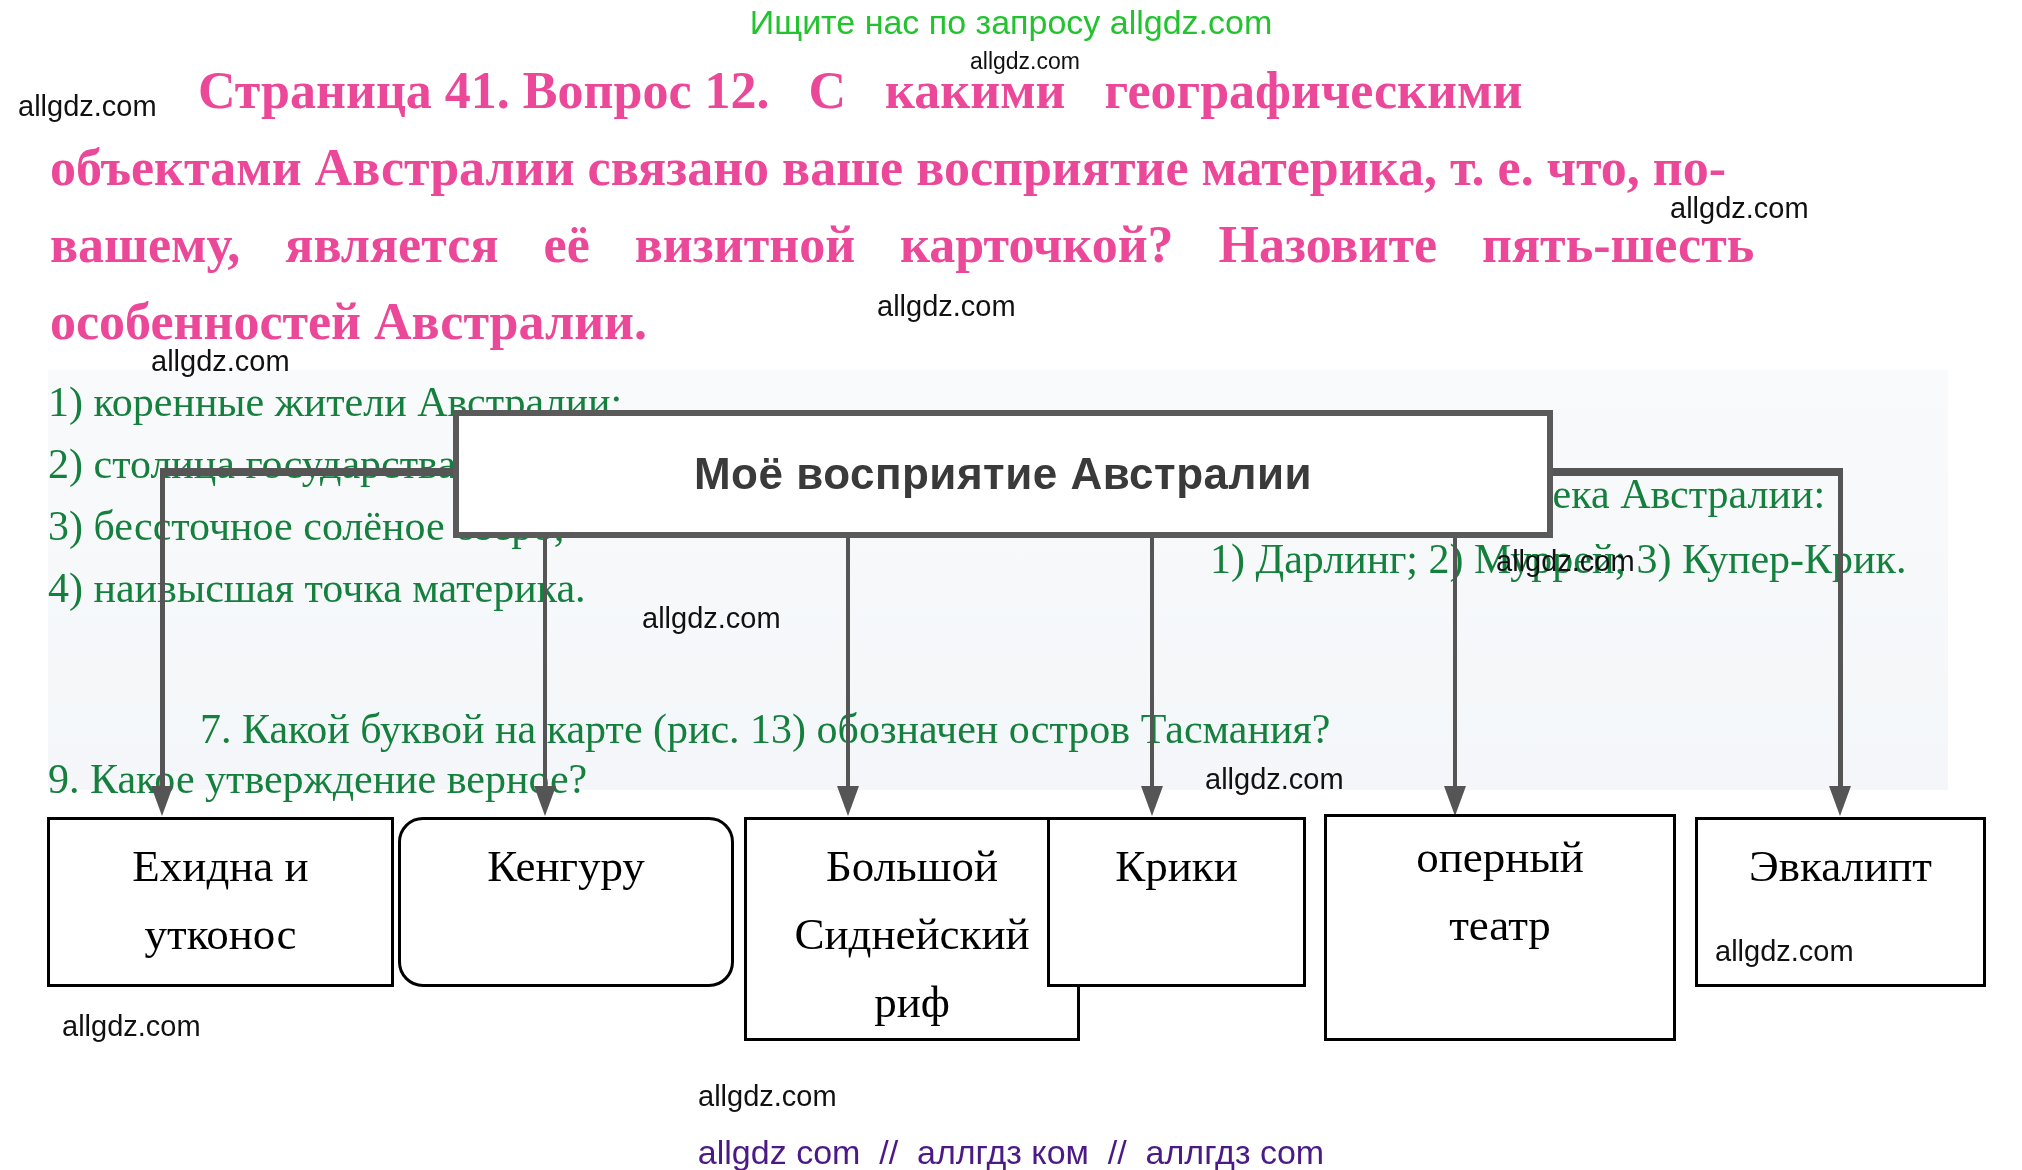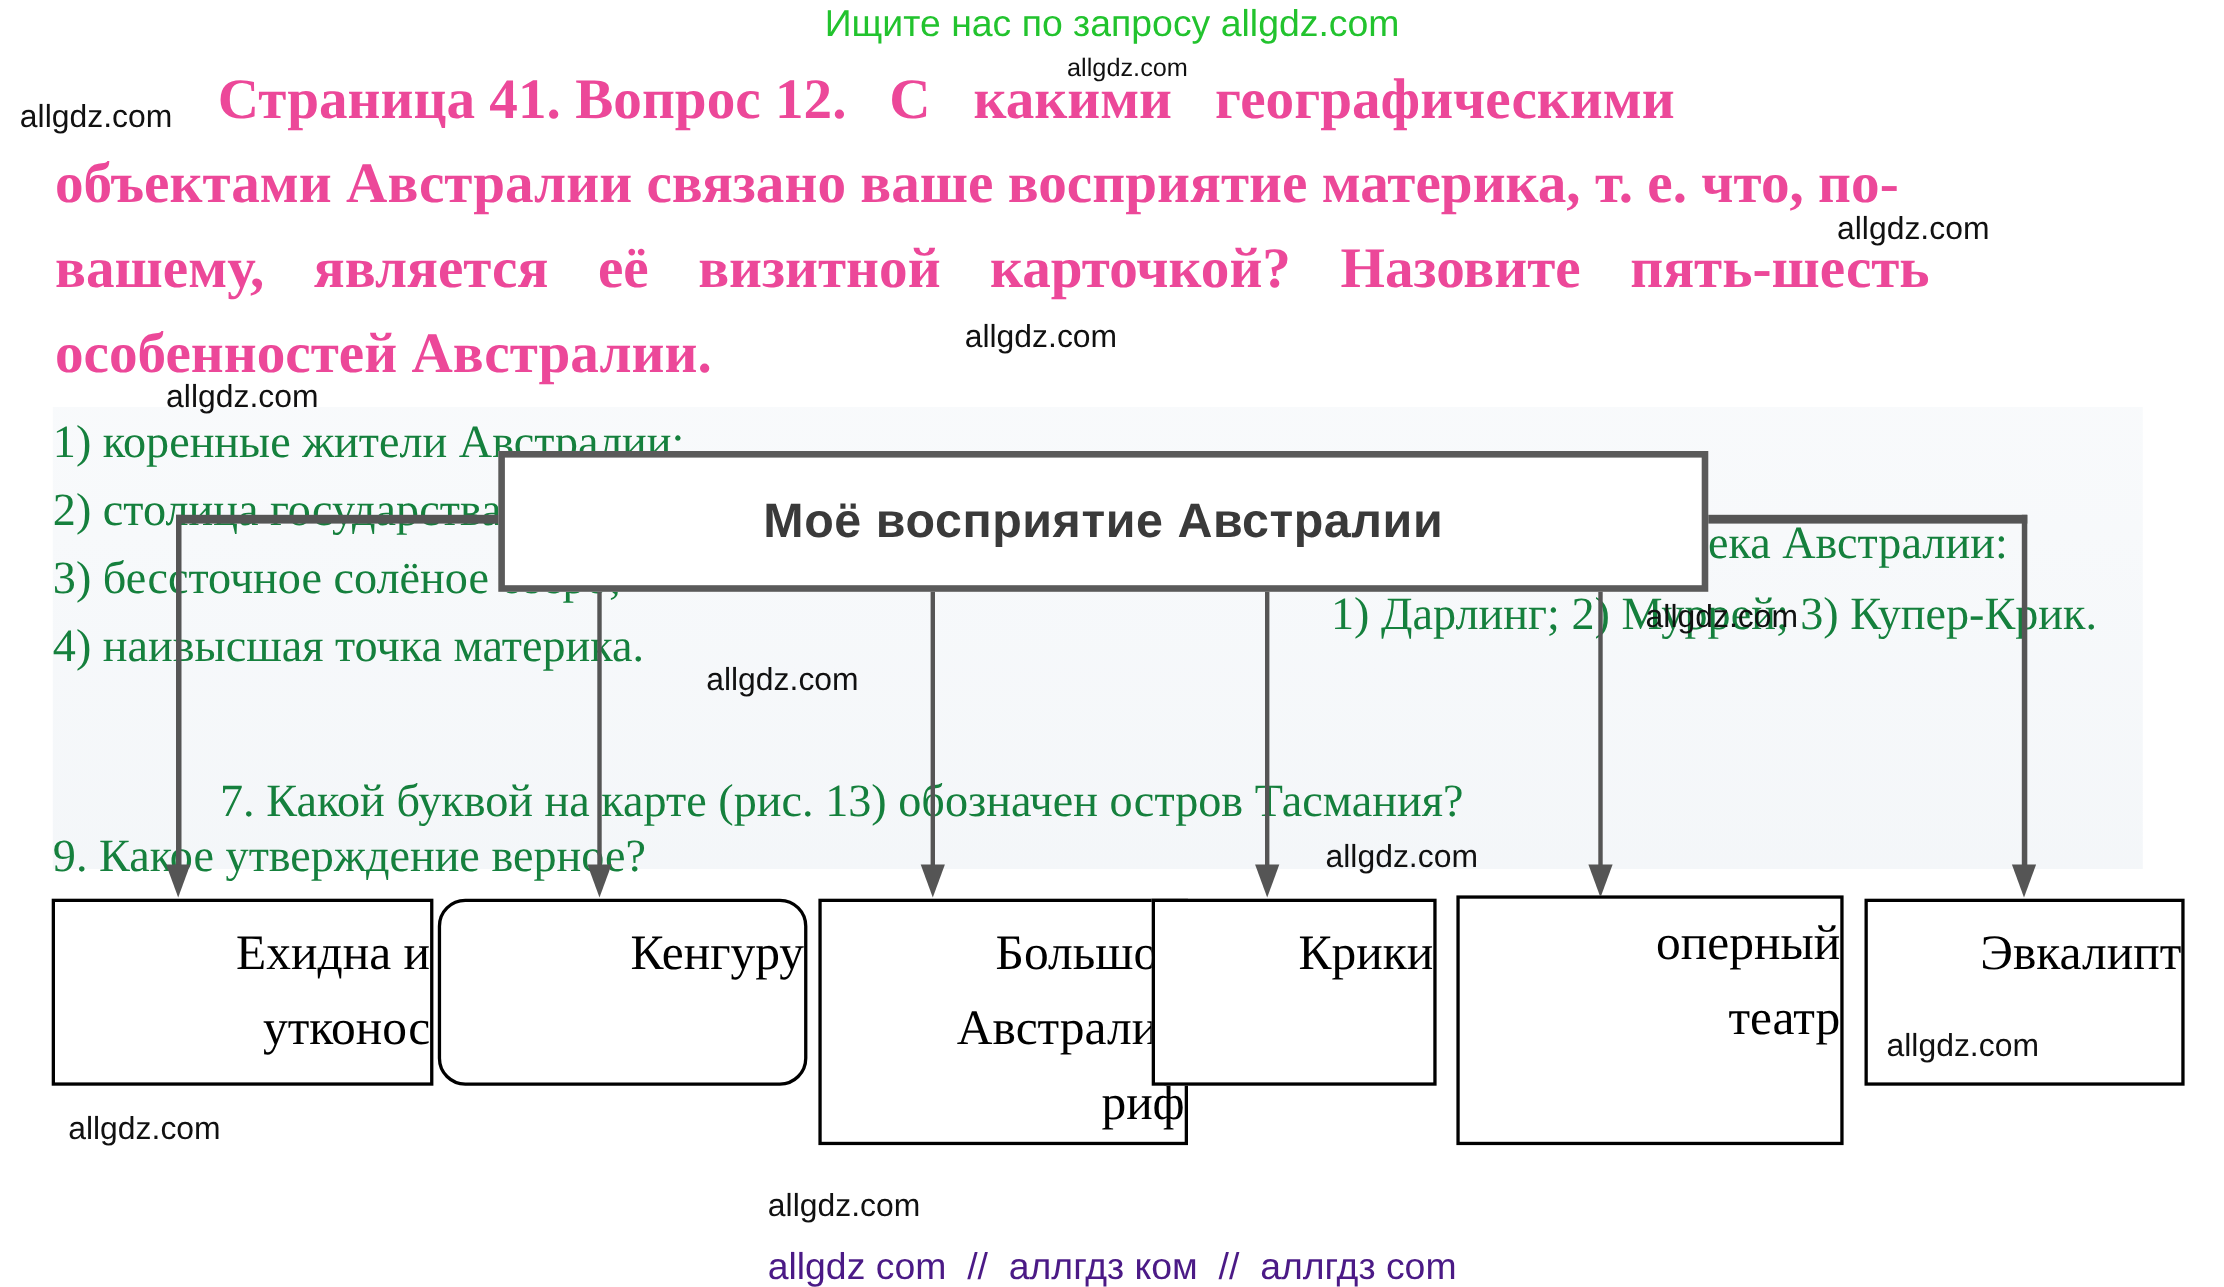--- a/index.html
+++ b/index.html
@@ -9,21 +9,21 @@
   .question { left:50px; width:1912px; top:52px; font-family:"Liberation Serif", serif; font-weight:bold; font-size:52px; line-height:77px; color:#ec4899; text-align:justify; text-align-last:left; }
   .question .first { padding-left:148px; }
   .watermark { font-family:"Liberation Sans", sans-serif; font-size:29px; color:#111; white-space:nowrap; }
   .watermark.small { font-size:23px; }
   .bg-ghost { left:48px; top:370px; width:1900px; height:420px; background:linear-gradient(#f7f9fb,#f2f5f8); opacity:0.85; }
   .ghost-line { font-family:"Liberation Serif", serif; font-size:42px; color:#15803d; white-space:nowrap; }
   .root-box { left:453px; top:410px; width:1088px; height:116px; border:6px solid #5a5a5a; background:#fff; box-sizing:content-box; display:flex; align-items:center; justify-content:center; }
   .root-label { font-family:Liberation Sans, sans-serif; font-weight:bold; font-size:44px; color:#3a3a3a; letter-spacing:0.5px; }
   .line { background:#555; }
   .arrowhead { width:0; height:0; border-left:11px solid transparent; border-right:11px solid transparent; border-top:30px solid #555; }
-  .leaf { border:3px solid #000; background:#fff; box-sizing:border-box; text-align:right; font-family:"Liberation Serif", serif; font-size:45px; line-height:68px; color:#000; padding-top:12px; }
+  .leaf { border:3px solid #000; background:#fff; box-sizing:border-box; text-align:center; font-family:"Liberation Serif", serif; font-size:45px; line-height:68px; color:#000; padding-top:12px; }
   .footer-links { left:0; width:2022px; top:1133px; text-align:center; font-family:"Liberation Sans", sans-serif; font-size:34px; }
 </style>
 </head>
 <body>
 
 <div class="abs header-link" style="color:#22c32e;">Ищите нас по запросу allgdz.com</div>
 
 <div class="abs question">
   <div class="first" style="white-space:pre; text-align:left;">Страница 41. Вопрос 12.   С   какими   географическими</div>
   <div style="white-space:nowrap;">объектами Австралии связано ваше восприятие материка, т. е. что, по-</div>
@@ -64,21 +64,21 @@
 
 <div class="abs leaf" style="left:47px;top:817px;width:347px;height:170px;">
   <div>Ехидна и</div>
   <div>утконос</div>
 </div>
 <div class="abs leaf" style="left:398px;top:817px;width:336px;height:170px;border-radius:25px;">
   <div>Кенгуру</div>
 </div>
 <div class="abs leaf" style="left:744px;top:817px;width:336px;height:224px;">
   <div>Большой</div>
-  <div>Австралии</div>
+  <div>Сиднейский</div>
   <div>риф</div>
 </div>
 <div class="abs leaf" style="left:1047px;top:817px;width:259px;height:170px;">
   <div>Крики</div>
 </div>
 <div class="abs leaf" style="left:1324px;top:814px;width:352px;height:227px;padding-top:6px;">
   <div>оперный</div>
   <div>театр</div>
 </div>
 <div class="abs leaf" style="left:1695px;top:817px;width:291px;height:170px;">

